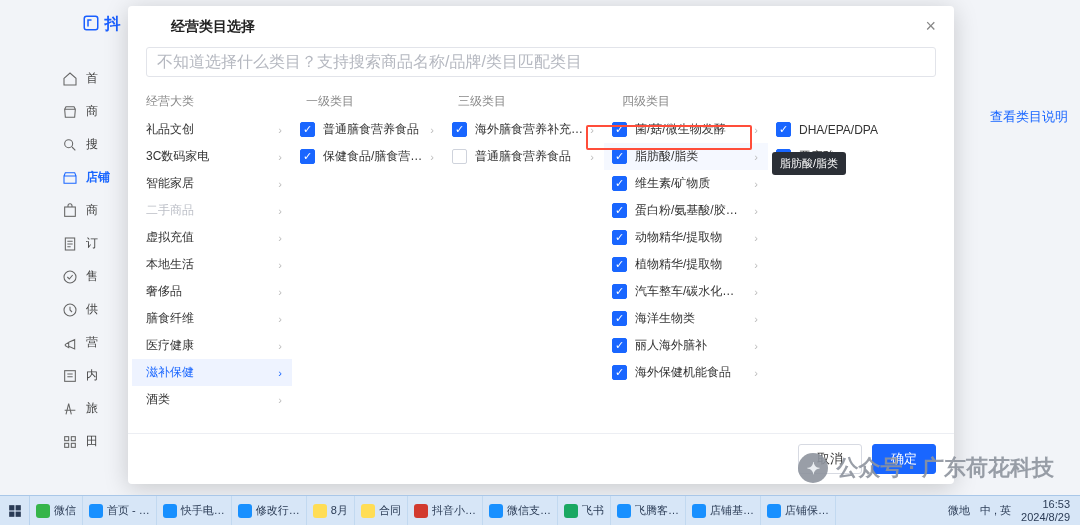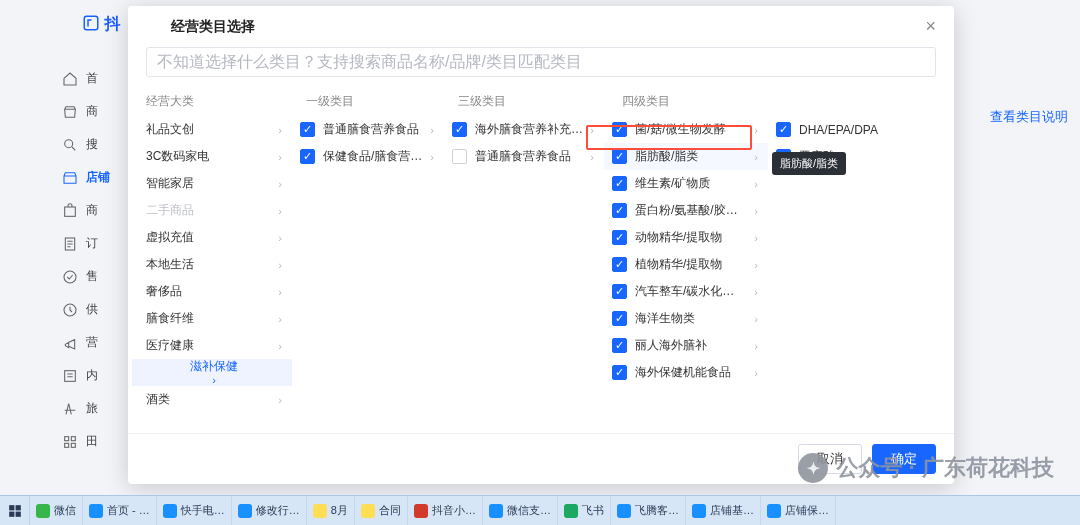--- a/index.html
+++ b/index.html
@@ -28,21 +28,21 @@
   .col-header-row > div { flex:0 0 auto; }
   .col-big { width:160px; }
   .col1 { width:152px; }
   .col2 { width:160px; }
   .col3 { width:164px; }
   .col4 { width:156px; }
 
   .body { display:flex; flex:1 1 auto; overflow:hidden; padding:0 4px 0 4px;}
   .col { overflow:auto; font-size:12px; }
   .col .row { display:flex; align-items:center; justify-content:space-between; height:27px; padding:0 10px 0 14px; white-space:nowrap; cursor:pointer; color:#333;}
-  .col .row.sel { background:#eef3ff; color:#1966ff;flex-direction:column; }
+  .col .row.sel { background:#eef3ff; color:#1966ff; }
   .col .row.hover { background:#f5f8ff; }
   .col .row.disabled { color:#bcbfc7; }
   .chev { color:#bbb; font-size:11px;}
   .row.sel .chev { color:#1966ff;}
   .cb { width:15px; height:15px; border-radius:2px; border:1px solid #cfd3dc; display:inline-flex; align-items:center; justify-content:center; margin-right:8px; font-size:11px; color:#fff; flex:0 0 auto;}
   .cb.checked { background:#1966ff; border-color:#1966ff;}
   .cb.checked::after{content:"✓"; line-height:1;}
   .cb.unchecked { background:#fff;}
   .col1 .row, .col2 .row, .col3 .row, .col4 .row { padding-left:8px; }
   .row .label { display:flex; align-items:center; overflow:hidden;}
@@ -455,14 +455,22 @@
         </div>
         <div class="titem">
           <span class="ticon" style="background:#1890ff"></span>
           <span>店铺基…</span>
         </div>
         <div class="titem">
           <span class="ticon" style="background:#1890ff"></span>
           <span>店铺保…</span>
         </div>
       </div>
+    <div class="tray">
+      <span>微地</span>
+      <span>中 , 英</span>
+      <span style="text-align:right; line-height:1.1;">
+        <span>16:53</span><br>
+        <span>2024/8/29</span>
+      </span>
+    </div>
   </div>
 </div>
 
 </body></html>

